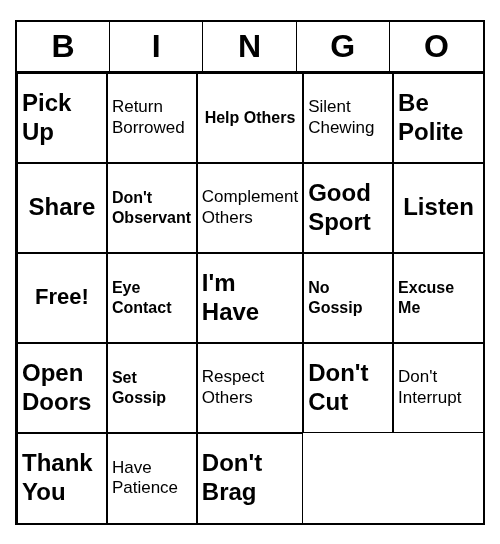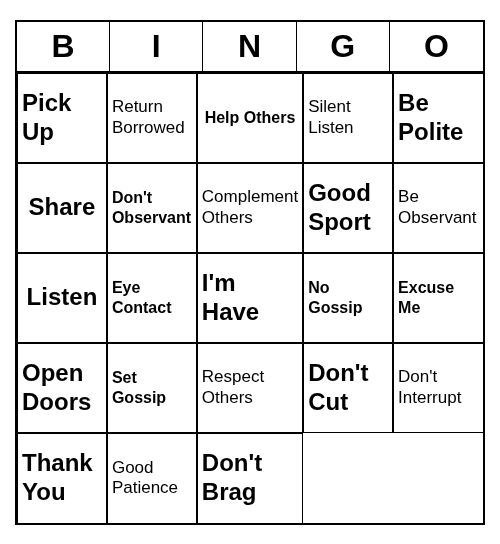--- a/index.html
+++ b/index.html
@@ -82,42 +82,42 @@
   <div class="bingo-cell">
         <span class="cell-text xlarge">Pick Up</span>
       </div>
       <div class="bingo-cell">
         <span class="cell-text">Return Borrowed</span>
       </div>
       <div class="bingo-cell">
         <span class="cell-text medium">Help Others</span>
       </div>
       <div class="bingo-cell">
-        <span class="cell-text">Silent Listen</span>
+        <span class="cell-text">Silent Chewing</span>
       </div>
       <div class="bingo-cell">
         <span class="cell-text xlarge">Be Polite</span>
       </div>
       <div class="bingo-cell">
         <span class="cell-text xlarge">Share</span>
       </div>
       <div class="bingo-cell">
         <span class="cell-text medium">Don't Observant</span>
       </div>
       <div class="bingo-cell">
         <span class="cell-text">Complement Others</span>
       </div>
       <div class="bingo-cell">
         <span class="cell-text xlarge">Good Sport</span>
       </div>
       <div class="bingo-cell">
-        <span class="cell-text">Be Observant</span>
+        <span class="cell-text xlarge">Listen</span>
       </div>
       <div class="bingo-cell">
-        <span class="cell-text xlarge">Listen</span>
+        <span class="cell-text xlarge" style="font-weight: bold; font-size: 22px;">Free!</span>
       </div>
       <div class="bingo-cell">
         <span class="cell-text medium">Eye Contact</span>
       </div>
       <div class="bingo-cell">
         <span class="cell-text xlarge">I'm Have</span>
       </div>
       <div class="bingo-cell">
         <span class="cell-text medium">No Gossip</span>
       </div>
@@ -136,19 +136,19 @@
       <div class="bingo-cell">
         <span class="cell-text xlarge">Don't Cut</span>
       </div>
       <div class="bingo-cell">
         <span class="cell-text">Don't Interrupt</span>
       </div>
       <div class="bingo-cell">
         <span class="cell-text xlarge">Thank You</span>
       </div>
       <div class="bingo-cell">
-        <span class="cell-text">Good Patience</span>
+        <span class="cell-text">Have Patience</span>
       </div>
       <div class="bingo-cell">
         <span class="cell-text xlarge">Don't Brag</span>
       </div>
     </div>
 </div>
 
 </body></html>

